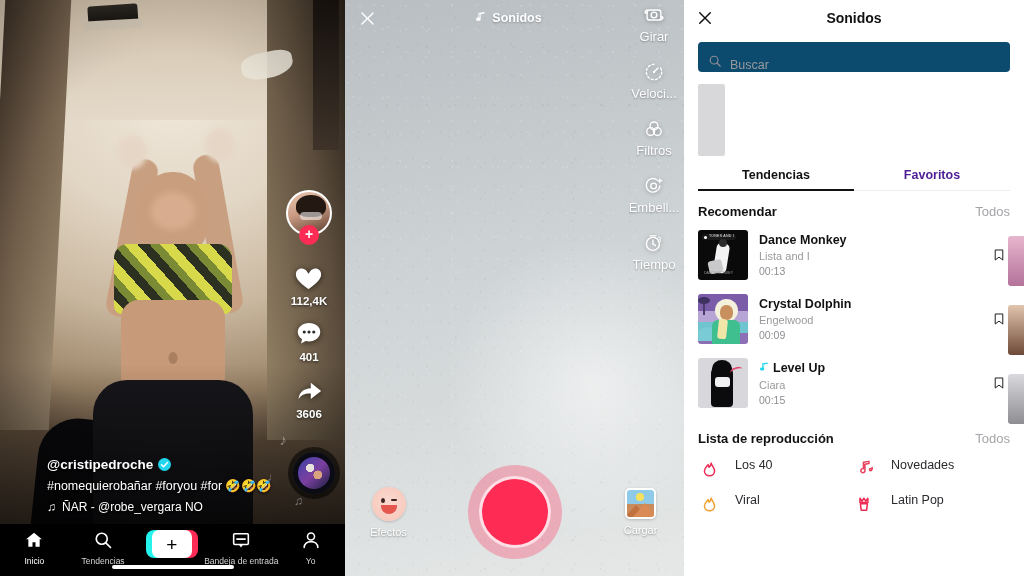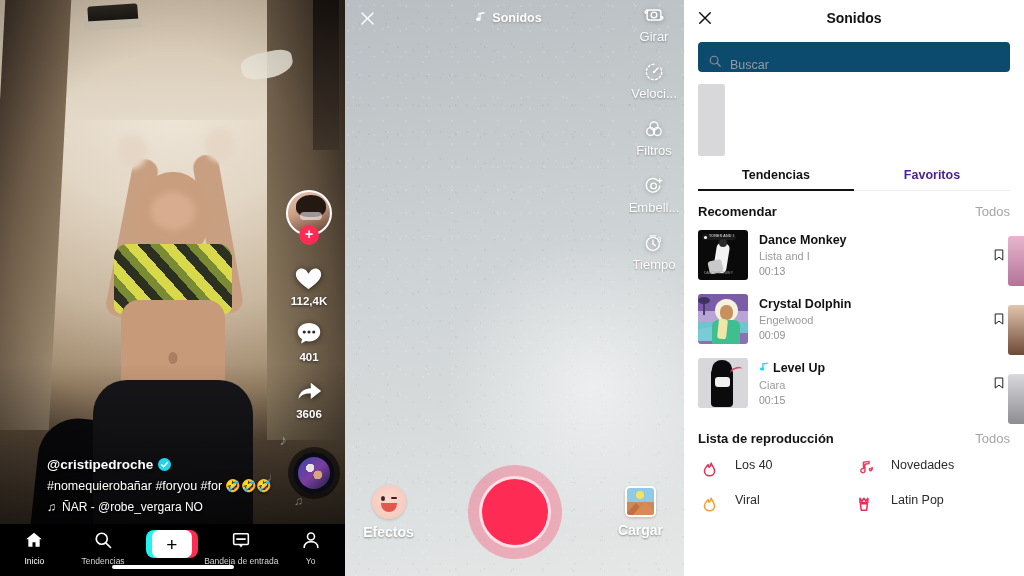--- a/index.html
+++ b/index.html
@@ -232,21 +232,21 @@
   .cam-tool-label {
     color: #fff; font-size: 13px; text-shadow: 0 1px 2px rgba(0,0,0,.35);
     max-width: 52px; overflow: hidden; text-overflow: ellipsis; white-space: nowrap; text-align: center;
   }
   .cam-tool svg { display: block; filter: drop-shadow(0 1px 2px rgba(0,0,0,.3)); }
   .cam-bottom {
     position: absolute; left: 0; right: 0; bottom: 14px; height: 100px; z-index: 5;
     display: flex; align-items: center; justify-content: center; gap: 46px;
   }
   .cam-side-btn { display: flex; flex-direction: column; align-items: center; gap: 5px; width: 66px; }
-  .cam-side-label { color: #fff; font-size: 14px; text-shadow: 0 1px 2px rgba(0,0,0,.4); font-weight: 700; }
+  .cam-side-label { color: #fff; font-size: 11px; text-shadow: 0 1px 2px rgba(0,0,0,.4); font-weight: 400; }
   .effects-face {
     width: 34px; height: 34px; border-radius: 50%;
     background: radial-gradient(circle at 50% 45%, #fbd9cf, #f6c5b8);
     position: relative; box-shadow: 0 1px 3px rgba(0,0,0,.18);
   }
   .effects-face .eye { position: absolute; top: 11px; width: 4px; height: 5px; background: #3a2320; border-radius: 50%; }
   .effects-face .eye.l { left: 9px; }
   .effects-face .eye.r { right: 9px; height: 2px; width: 6px; border-radius: 2px; top: 12px; }
   .effects-face .mouth {
     position: absolute; left: 50%; top: 18px; transform: translateX(-50%);

